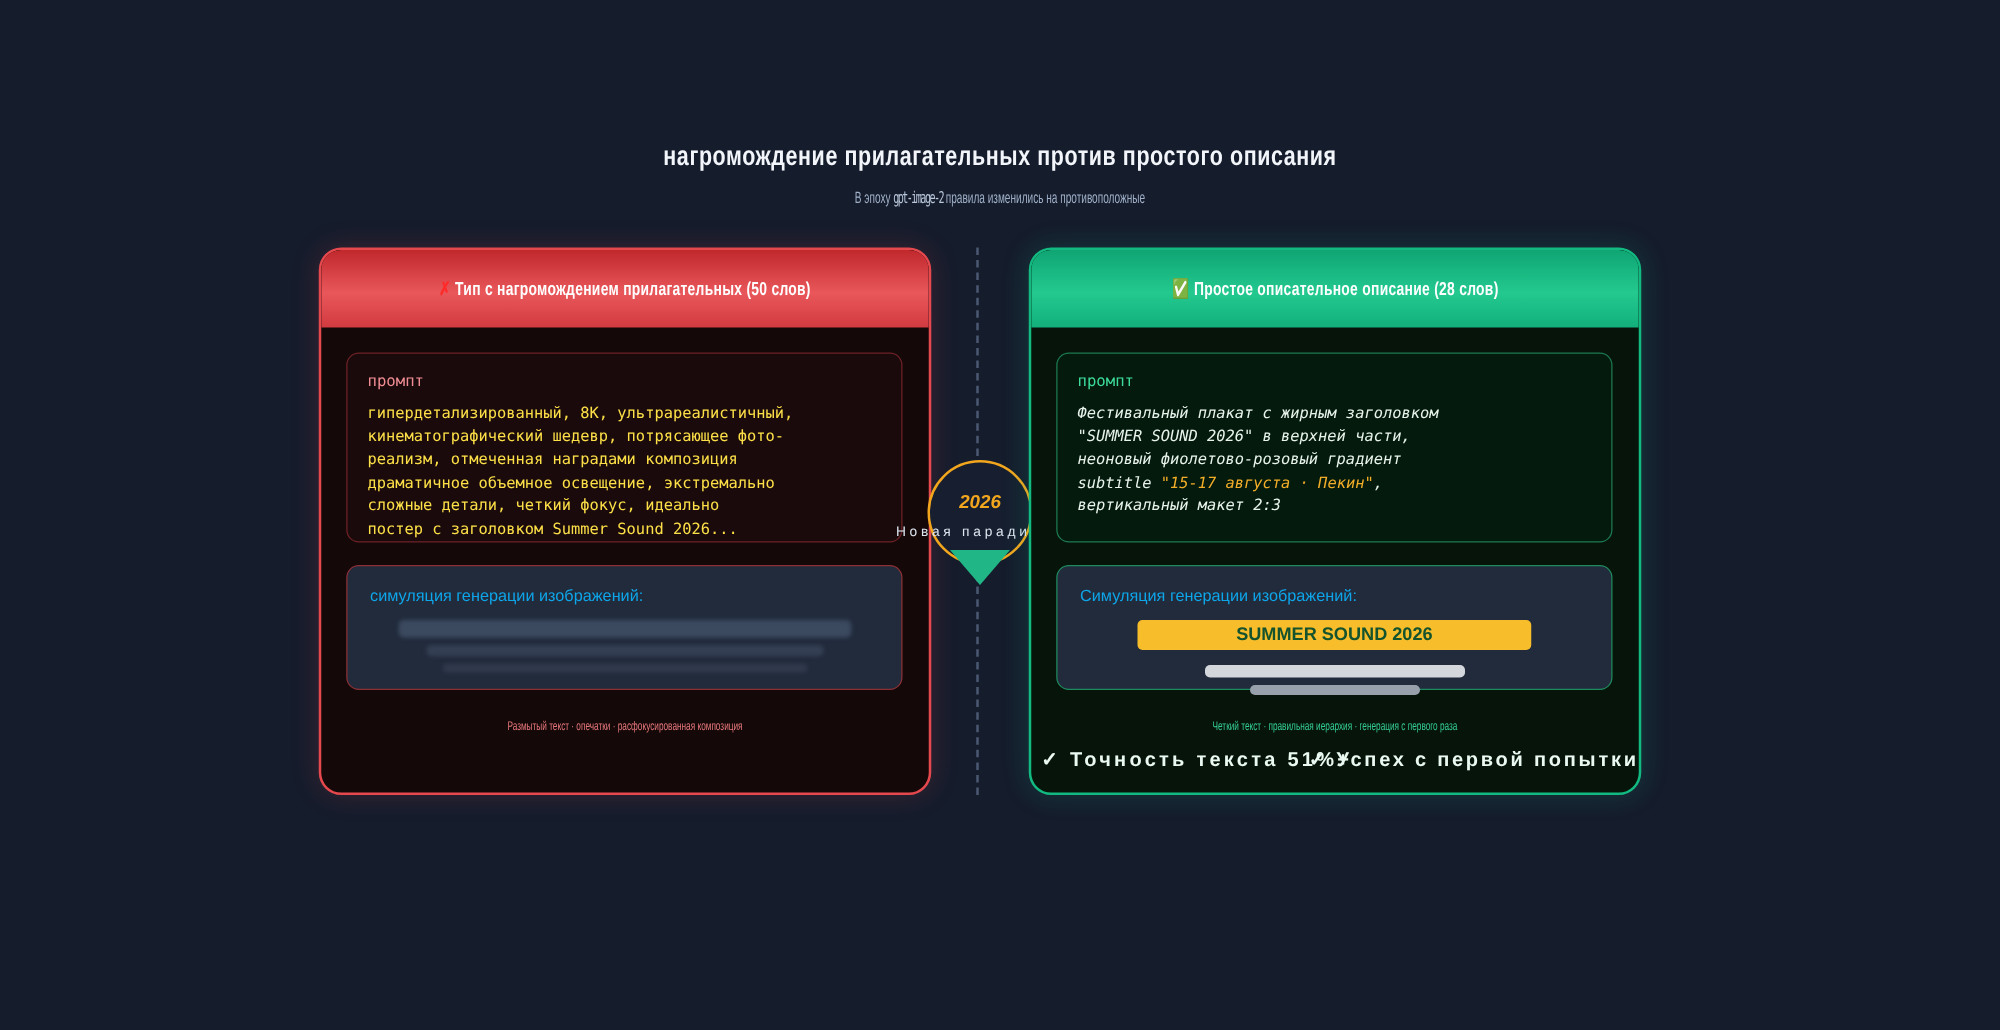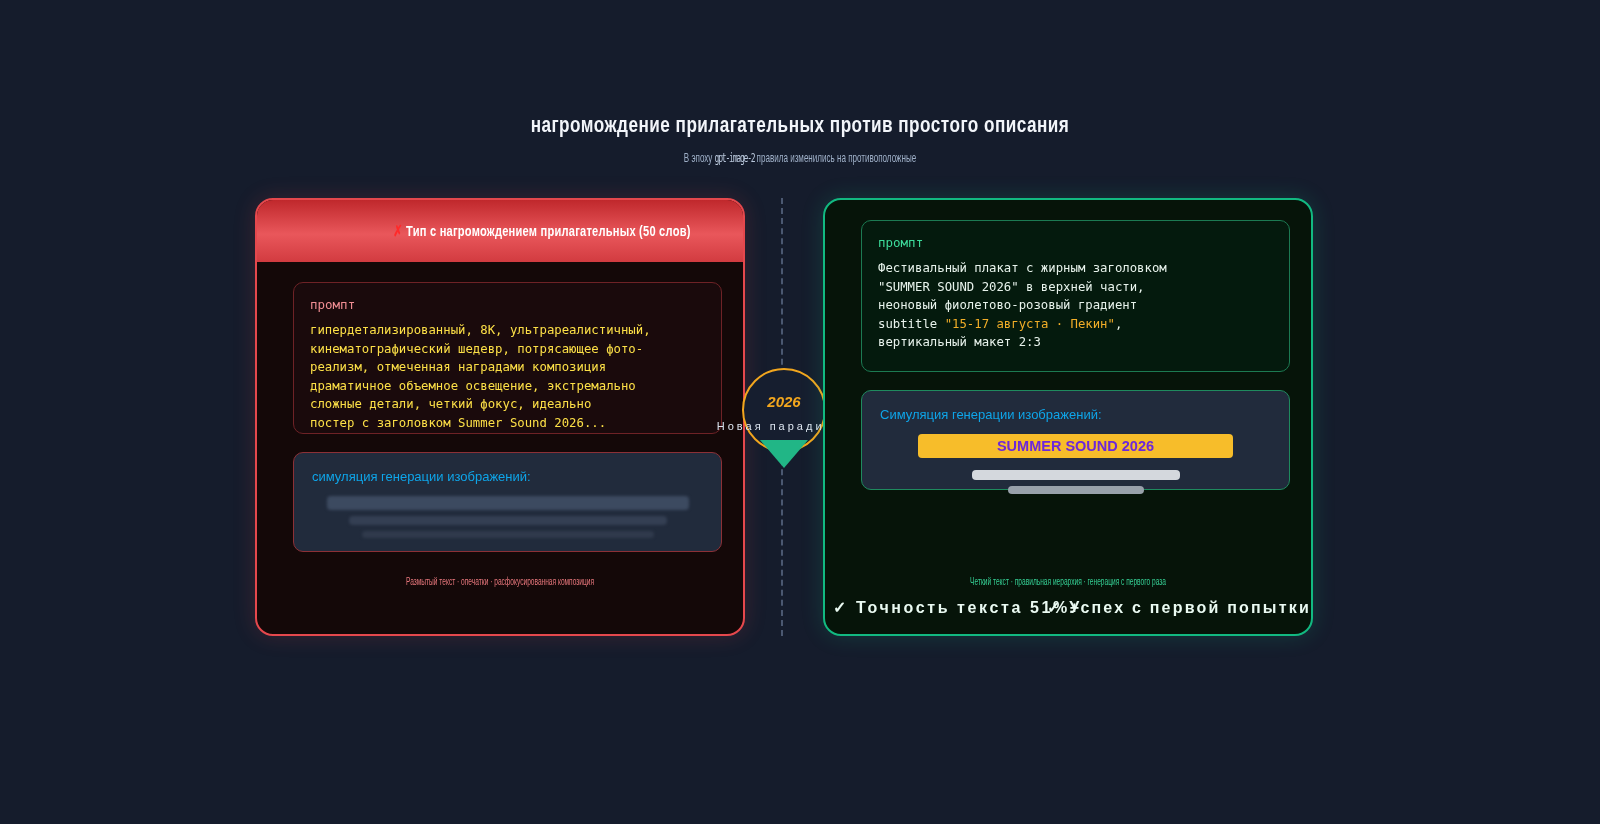--- a/index.html
+++ b/index.html
@@ -65,37 +65,36 @@
   }
 
   .card-head {
     height: 62px;
     display: flex;
     align-items: center;
     justify-content: center;
   }
   .card-bad .card-head {
     background: linear-gradient(180deg, #c0282c 0%, #e9575b 55%, #d23b40 100%);
-    justify-content: flex-end;
   }
   .card-good .card-head {
     background: linear-gradient(180deg, #0fa574 0%, #23c98f 55%, #12b07c 100%);
   }
   .card-head-title {
     color: #ffffff;
     font-size: 15px;
     font-weight: 700;
     white-space: nowrap;
     transform: scaleX(0.74);
     letter-spacing: .3px;
   }
   .mark-x { color: #ff2a2a; font-weight: 700; }
   .mark-v { color: #2bd96b; font-weight: 700; }
 
-  .card-body { padding: 20px 21px 0 36px; }
+  .card-body { padding: 20px 21px 0 20px; }
 
   
   .prompt-box {
     border-radius: 10px;
     padding: 14px 16px 16px 16px;
     height: 152px;
   }
   .card-bad .prompt-box {
     background: #1a0a0c;
     border: 1px solid #6e2226;
@@ -111,21 +110,21 @@
   }
   .card-bad .prompt-label { color: #f08d93; }
   .card-good .prompt-label { color: #3ddc9b; }
   .prompt-text {
     font-family: "DejaVu Sans Mono", monospace;
     font-size: 12.3px;
     line-height: 18.6px;
     white-space: pre-wrap;
   }
   .card-bad .prompt-text { color: #fde047; }
-  .card-good .prompt-text { color: #e8f3ec; }
+  .card-good .prompt-text { color: #e8f3ec; font-style: italic; }
   .hl-orange { color: #f2ae28; }
 
   
   .sim-box {
     margin-top: 18px;
     border-radius: 10px;
     padding: 16px 18px 18px 18px;
     background: #212b3c;
     height: 100px;
   }
@@ -141,21 +140,21 @@
   .blur { filter: blur(1.6px); }
   .bar-a { width: 362px; height: 14px; background: #3c4a60; }
   .bar-b { width: 318px; height: 9px;  background: #343f53; }
   .bar-c { width: 292px; height: 7px;  background: #303a4c; }
 
   .banner {
     width: 315px; height: 24px;
     background: #f7bd2a;
     border-radius: 4px;
     display: flex; align-items: center; justify-content: center;
-    color: #6d28d9;
+    color: #14532d;
     font-size: 14.5px;
     font-weight: 700;
     margin-bottom: 6px;
   }
   .bar-g1 { width: 208px; height: 10px; background: #d4d8dd; }
   .bar-g2 { width: 136px; height: 8px;  background: #98a1ab; }
 
   
   .footnote {
     position: absolute;
@@ -297,20 +296,26 @@
   </div>
 
   <div class="divider"></div>
   <div class="badge">
     <div class="badge-year">2026</div>
   </div>
   <div class="badge-caption">Новая парадигма</div>
   <div class="badge-arrow"></div>
 
   <div class="card card-good">
+    <div class="card-head">
+      <div class="card-head-title">
+        <span class="mark-v">✅</span>
+        <span>Простое описательное описание (28 слов)</span>
+      </div>
+    </div>
     <div class="card-body">
       <div class="prompt-box">
         <div class="prompt-label">промпт</div>
         <div class="prompt-text"><span>Фестивальный плакат с жирным заголовком</span>
 <span>"SUMMER SOUND 2026" в верхней части,</span>
 <span>неоновый фиолетово-розовый градиент</span>
 <span>subtitle </span><span class="hl-orange">"15-17 августа · Пекин"</span><span>,</span>
 <span>вертикальный макет 2:3</span></div>
       </div>
       <div class="sim-box">

